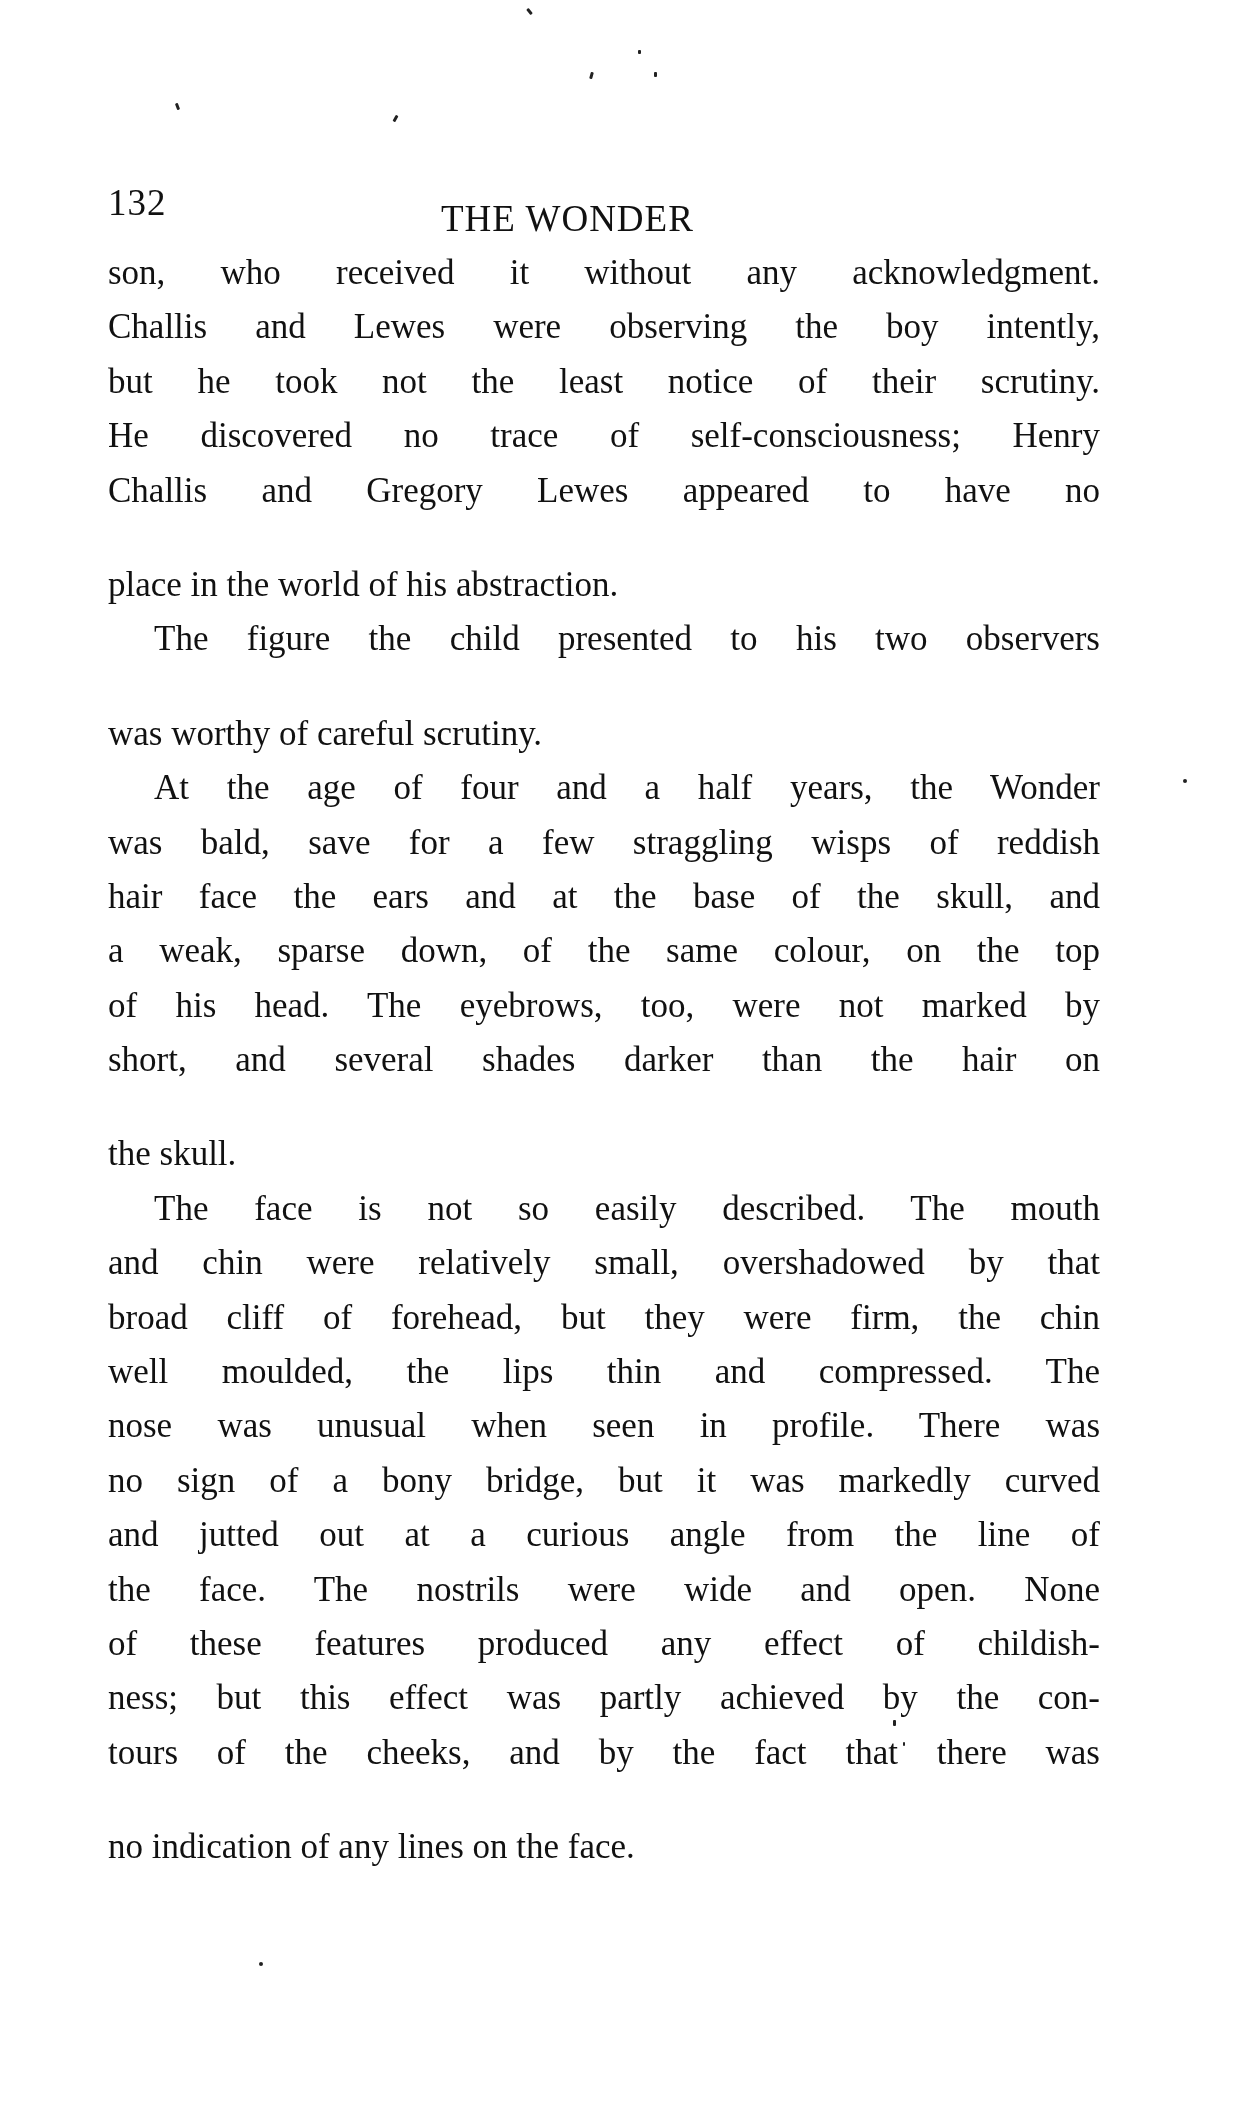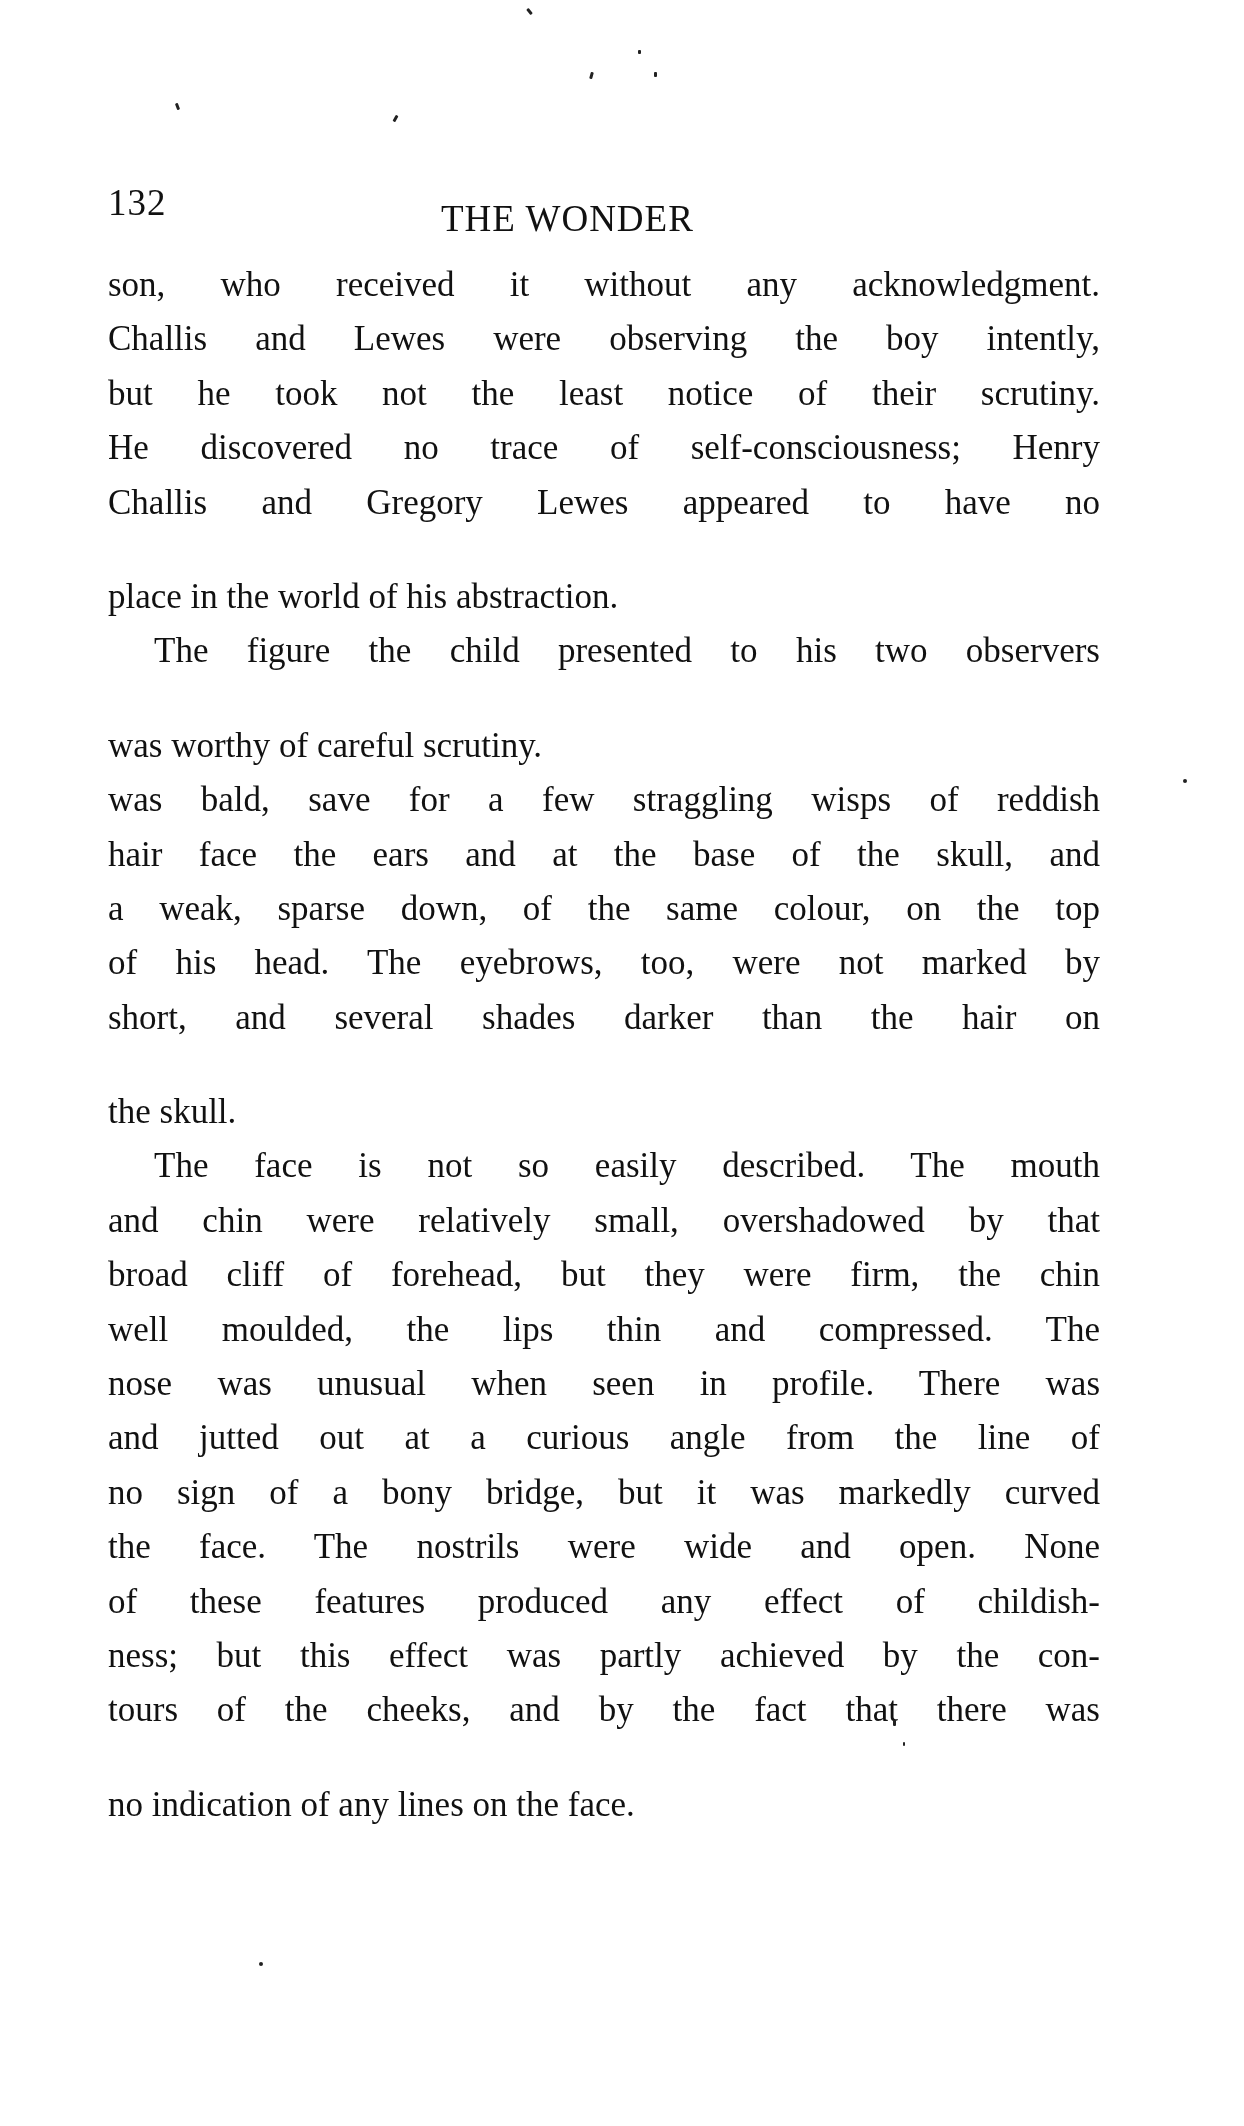--- a/index.html
+++ b/index.html
@@ -37,21 +37,21 @@
       letter-spacing: 1px;
     }
     .running-title {
       position: absolute;
       left: 333px;
       top: 16px;
       letter-spacing: 1px;
     }
     .body-text {
       position: absolute;
-      top: 258px;
+      top: 246px;
       left: 108px;
       width: 992px;
     }
     .line {
       display: block;
       height: 54.4px;
       line-height: 54.4px;
       font-size: 35px;
       white-space: nowrap;
       text-align: justify;
@@ -99,36 +99,37 @@
       <span class="line">Challis and Gregory Lewes appeared to have no</span>
       <span class="line last">place in the world of his abstraction.</span>
     </div>
 
     <div>
       <span class="line indent">The figure the child presented to his two observers</span>
       <span class="line last">was worthy of careful scrutiny.</span>
     </div>
 
     <div>
+      <span class="line indent">At the age of four and a half years, the Wonder</span>
       <span class="line">was bald, save for a few straggling wisps of reddish</span>
       <span class="line">hair face the ears and at the base of the skull, and</span>
       <span class="line">a weak, sparse down, of the same colour, on the top</span>
       <span class="line">of his head. The eyebrows, too, were not marked by</span>
       <span class="line">short, and several shades darker than the hair on</span>
       <span class="line last">the skull.</span>
     </div>
 
     <div>
       <span class="line indent">The face is not so easily described. The mouth</span>
       <span class="line">and chin were relatively small, overshadowed by that</span>
       <span class="line">broad cliff of forehead, but they were firm, the chin</span>
       <span class="line">well moulded, the lips thin and compressed. The</span>
       <span class="line">nose was unusual when seen in profile. There was</span>
+      <span class="line">no sign of a bony bridge, but it was markedly curved</span>
       <span class="line">and jutted out at a curious angle from the line of</span>
-      <span class="line">no sign of a bony bridge, but it was markedly curved</span>
       <span class="line">the face. The nostrils were wide and open. None</span>
       <span class="line">of these features produced any effect of childish-</span>
       <span class="line">ness; but this effect was partly achieved by the con-</span>
       <span class="line">tours of the cheeks, and by the fact that there was</span>
       <span class="line last">no indication of any lines on the face.</span>
     </div>
   </div>
 
   <div class="speck" style="left:528px;top:8px;transform:rotate(-40deg);"></div>
   <div class="speck" style="left:176px;top:103px;transform:rotate(-20deg);"></div>

